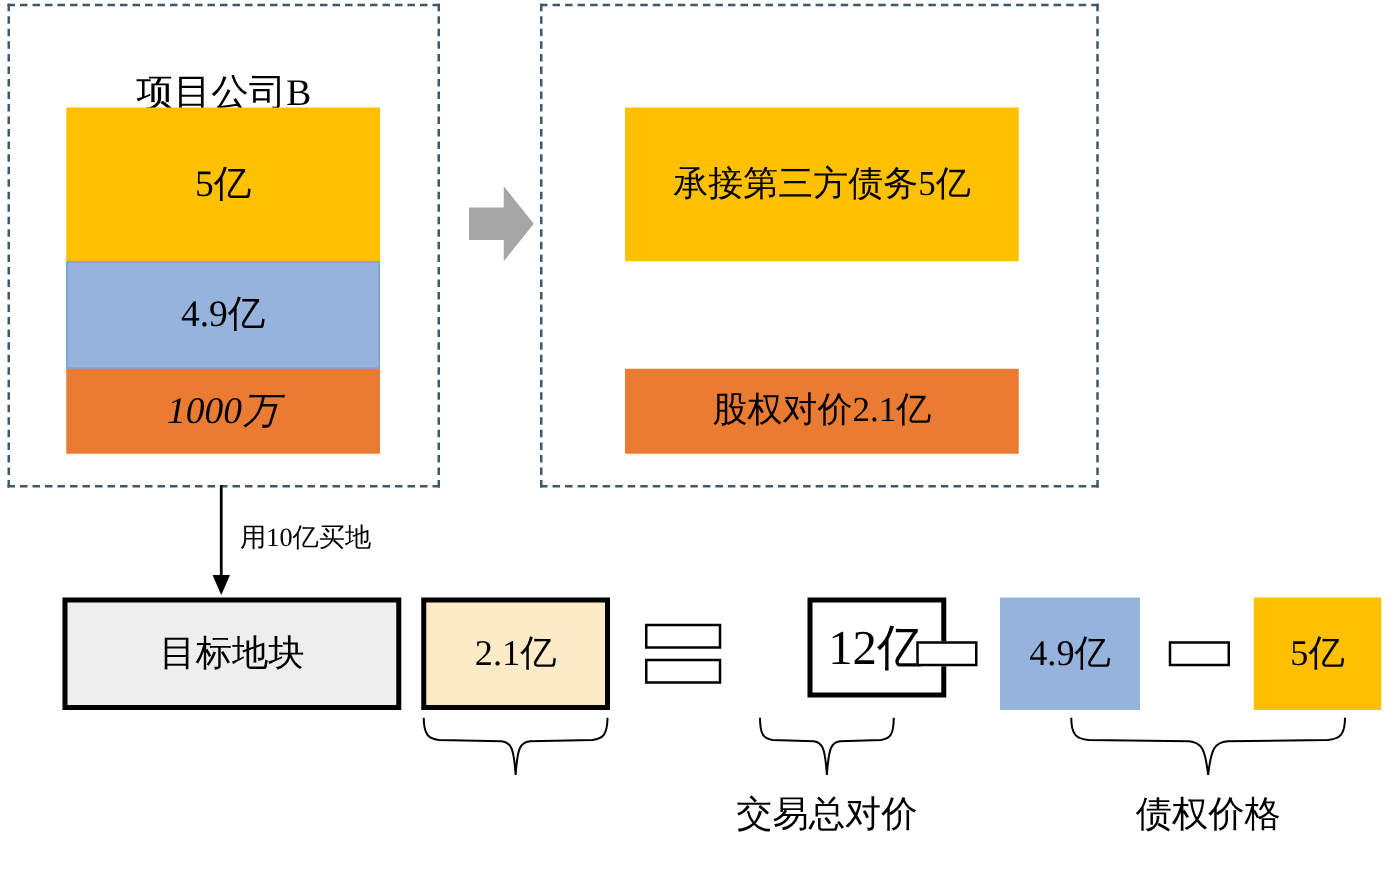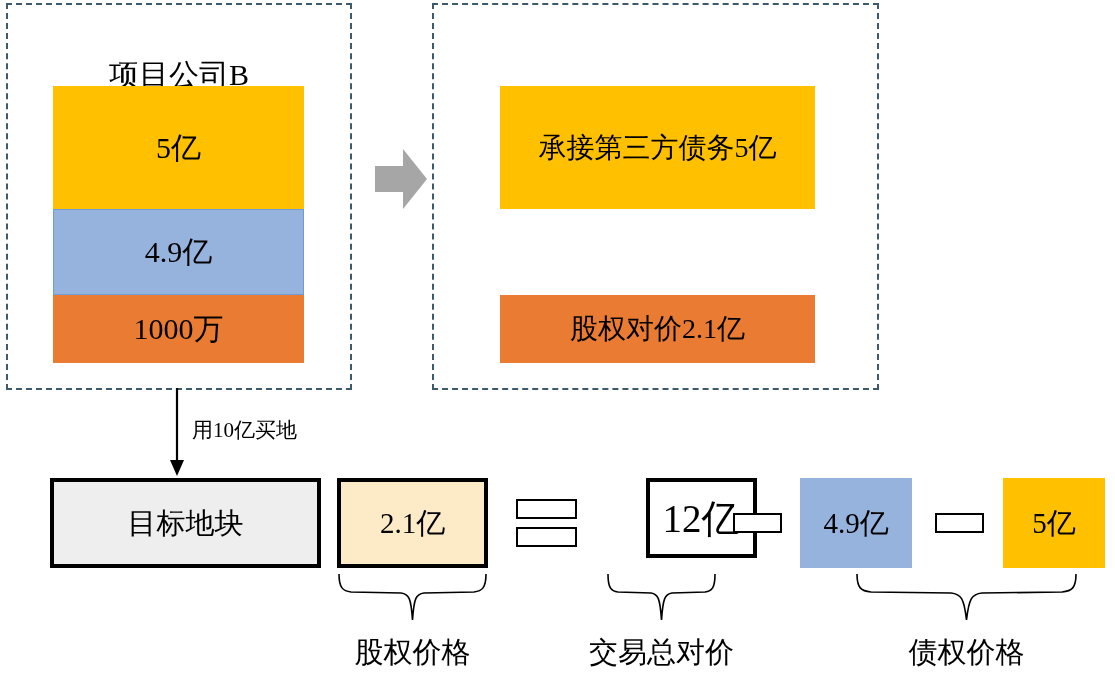--- a/index.html
+++ b/index.html
@@ -112,21 +112,21 @@
 <div id="stage">
 
   <div class="dash-box" style="left:6px; top:3px; width:346px; height:387px;"></div>
 
   <div class="panel-title" style="left:6px; top:32px; width:346px;margin-top:28px;">项目公司B</div>
 
   <div class="seg seg-yellow" style="left:53px; top:86px; width:251px; height:123px; font-size:30px;">5亿</div>
 
   <div class="seg seg-blue" style="left:53px; top:209px; width:251px; height:86px; font-size:30px;">4.9亿</div>
 
-  <div class="seg seg-orange" style="left:53px; top:295px; width:251px; height:68px; font-size:30px;">1000万</div>
+  <div class="seg seg-orange" style="left:53px; top:295px; width:251px; height:68px; font-size:30px;font-style:italic;">1000万</div>
 
   <div class="block-arrow" style="left:375px; top:147px; width:52px; height:64px;">
     <svg width="52" height="64" viewBox="0 0 52 64">
       <polygon points="0,19 28,19 28,2 52,32 28,62 28,45 0,45" fill="#A6A6A6"></polygon>
     </svg>
   </div>
 
   <div class="dash-box" style="left:432px; top:3px; width:447px; height:387px;"></div>
 
 
@@ -166,21 +166,20 @@
   </div>
 
   <div class="eq-box plain fill-yellow" style="left:1003px; top:478px; width:102px; height:90px; font-size:29px;">5亿</div>
 
   <div class="brace" style="left:337px; top:574px; width:151px; height:48px;">
     <svg width="151" height="48" viewBox="0 0 151 48" preserveAspectRatio="none">
       <path d="M2,0 C2,14 6,17 14,18 L64,19 C72,20 74,24 75.5,46
                C77,24 79,20 87,19 L137,18 C145,17 149,14 149,0" fill="none" stroke="#000000" stroke-width="1.6"></path>
     </svg>
   </div>
-  <div class="brace-label" style="left:312px; top:638px; width:201px;">股权价格</div>
 
   <div class="brace" style="left:606px; top:574px; width:111px; height:48px;">
     <svg width="111" height="48" viewBox="0 0 111 48" preserveAspectRatio="none">
       <path d="M2,0 C2,14 5,17 12,18 L45,19 C52,20 54,24 55.5,46
                C57,24 59,20 66,19 L99,18 C106,17 109,14 109,0" fill="none" stroke="#000000" stroke-width="1.6"></path>
     </svg>
   </div>
   <div class="brace-label" style="left:546px; top:638px; width:231px;">交易总对价</div>
 
   <div class="brace" style="left:855px; top:574px; width:223px; height:48px;">

